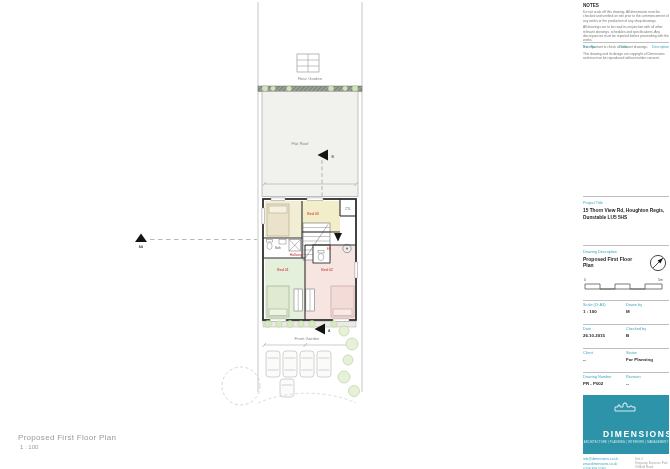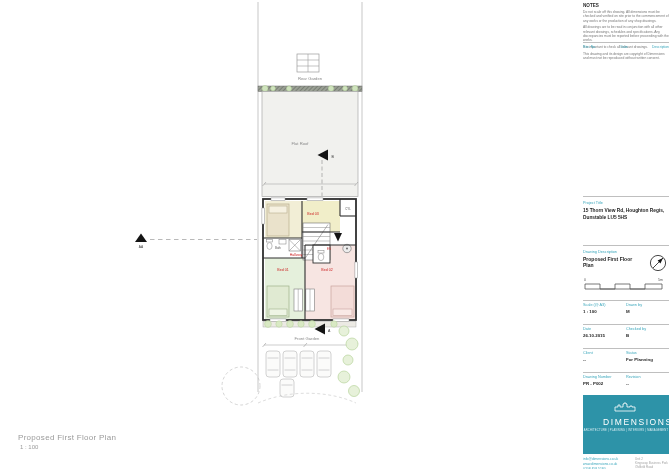--- a/index.html
+++ b/index.html
@@ -24,21 +24,21 @@
   .tb-rev span{font-size:3.4px;color:#3ba7bc;}
   .tb-project{top:196px;border-top:.5px solid #bfbfbf;padding-top:4px;}
   .tb-project .val{font-size:4.8px;line-height:1.5;}
   .tb-drawing{top:245px;border-top:.5px solid #bfbfbf;padding-top:4px;}
   .tb-drawing .val{font-size:5px;width:60px;}
   .north{position:absolute;right:1px;top:7px;}
   .tb-scalebar{top:276px;}
   .tb-fields{top:300px;display:grid;grid-template-columns:43px 43px;}
   .field{border-top:.5px solid #bfbfbf;padding:2px 1px 5px 0;height:16px;}
   .tb-logo{top:395px;height:59px;background:#2d93a8;color:#fff;text-align:center;}
-  .logo-name{font-size:8.5px;font-weight:normal;letter-spacing:1.6px;margin-top:1px;padding-left:20px;}
+  .logo-name{font-size:8.5px;font-weight:bold;letter-spacing:1.6px;margin-top:13px;padding-left:20px;}
   .logo-tag{font-size:2.6px;letter-spacing:.25px;margin-top:1.5px;color:#dff0f4;}
   .tb-contact{top:457px;display:flex;justify-content:space-between;}
   .tb-contact .cl{font-size:3.4px;color:#3ba7bc;line-height:1.45;}
   .tb-contact .cr{font-size:3px;color:#a5a5a5;line-height:1.4;text-align:left;width:34px;}
 </style>
 </head>
 <body>
 
 <div class="sheet">
 

